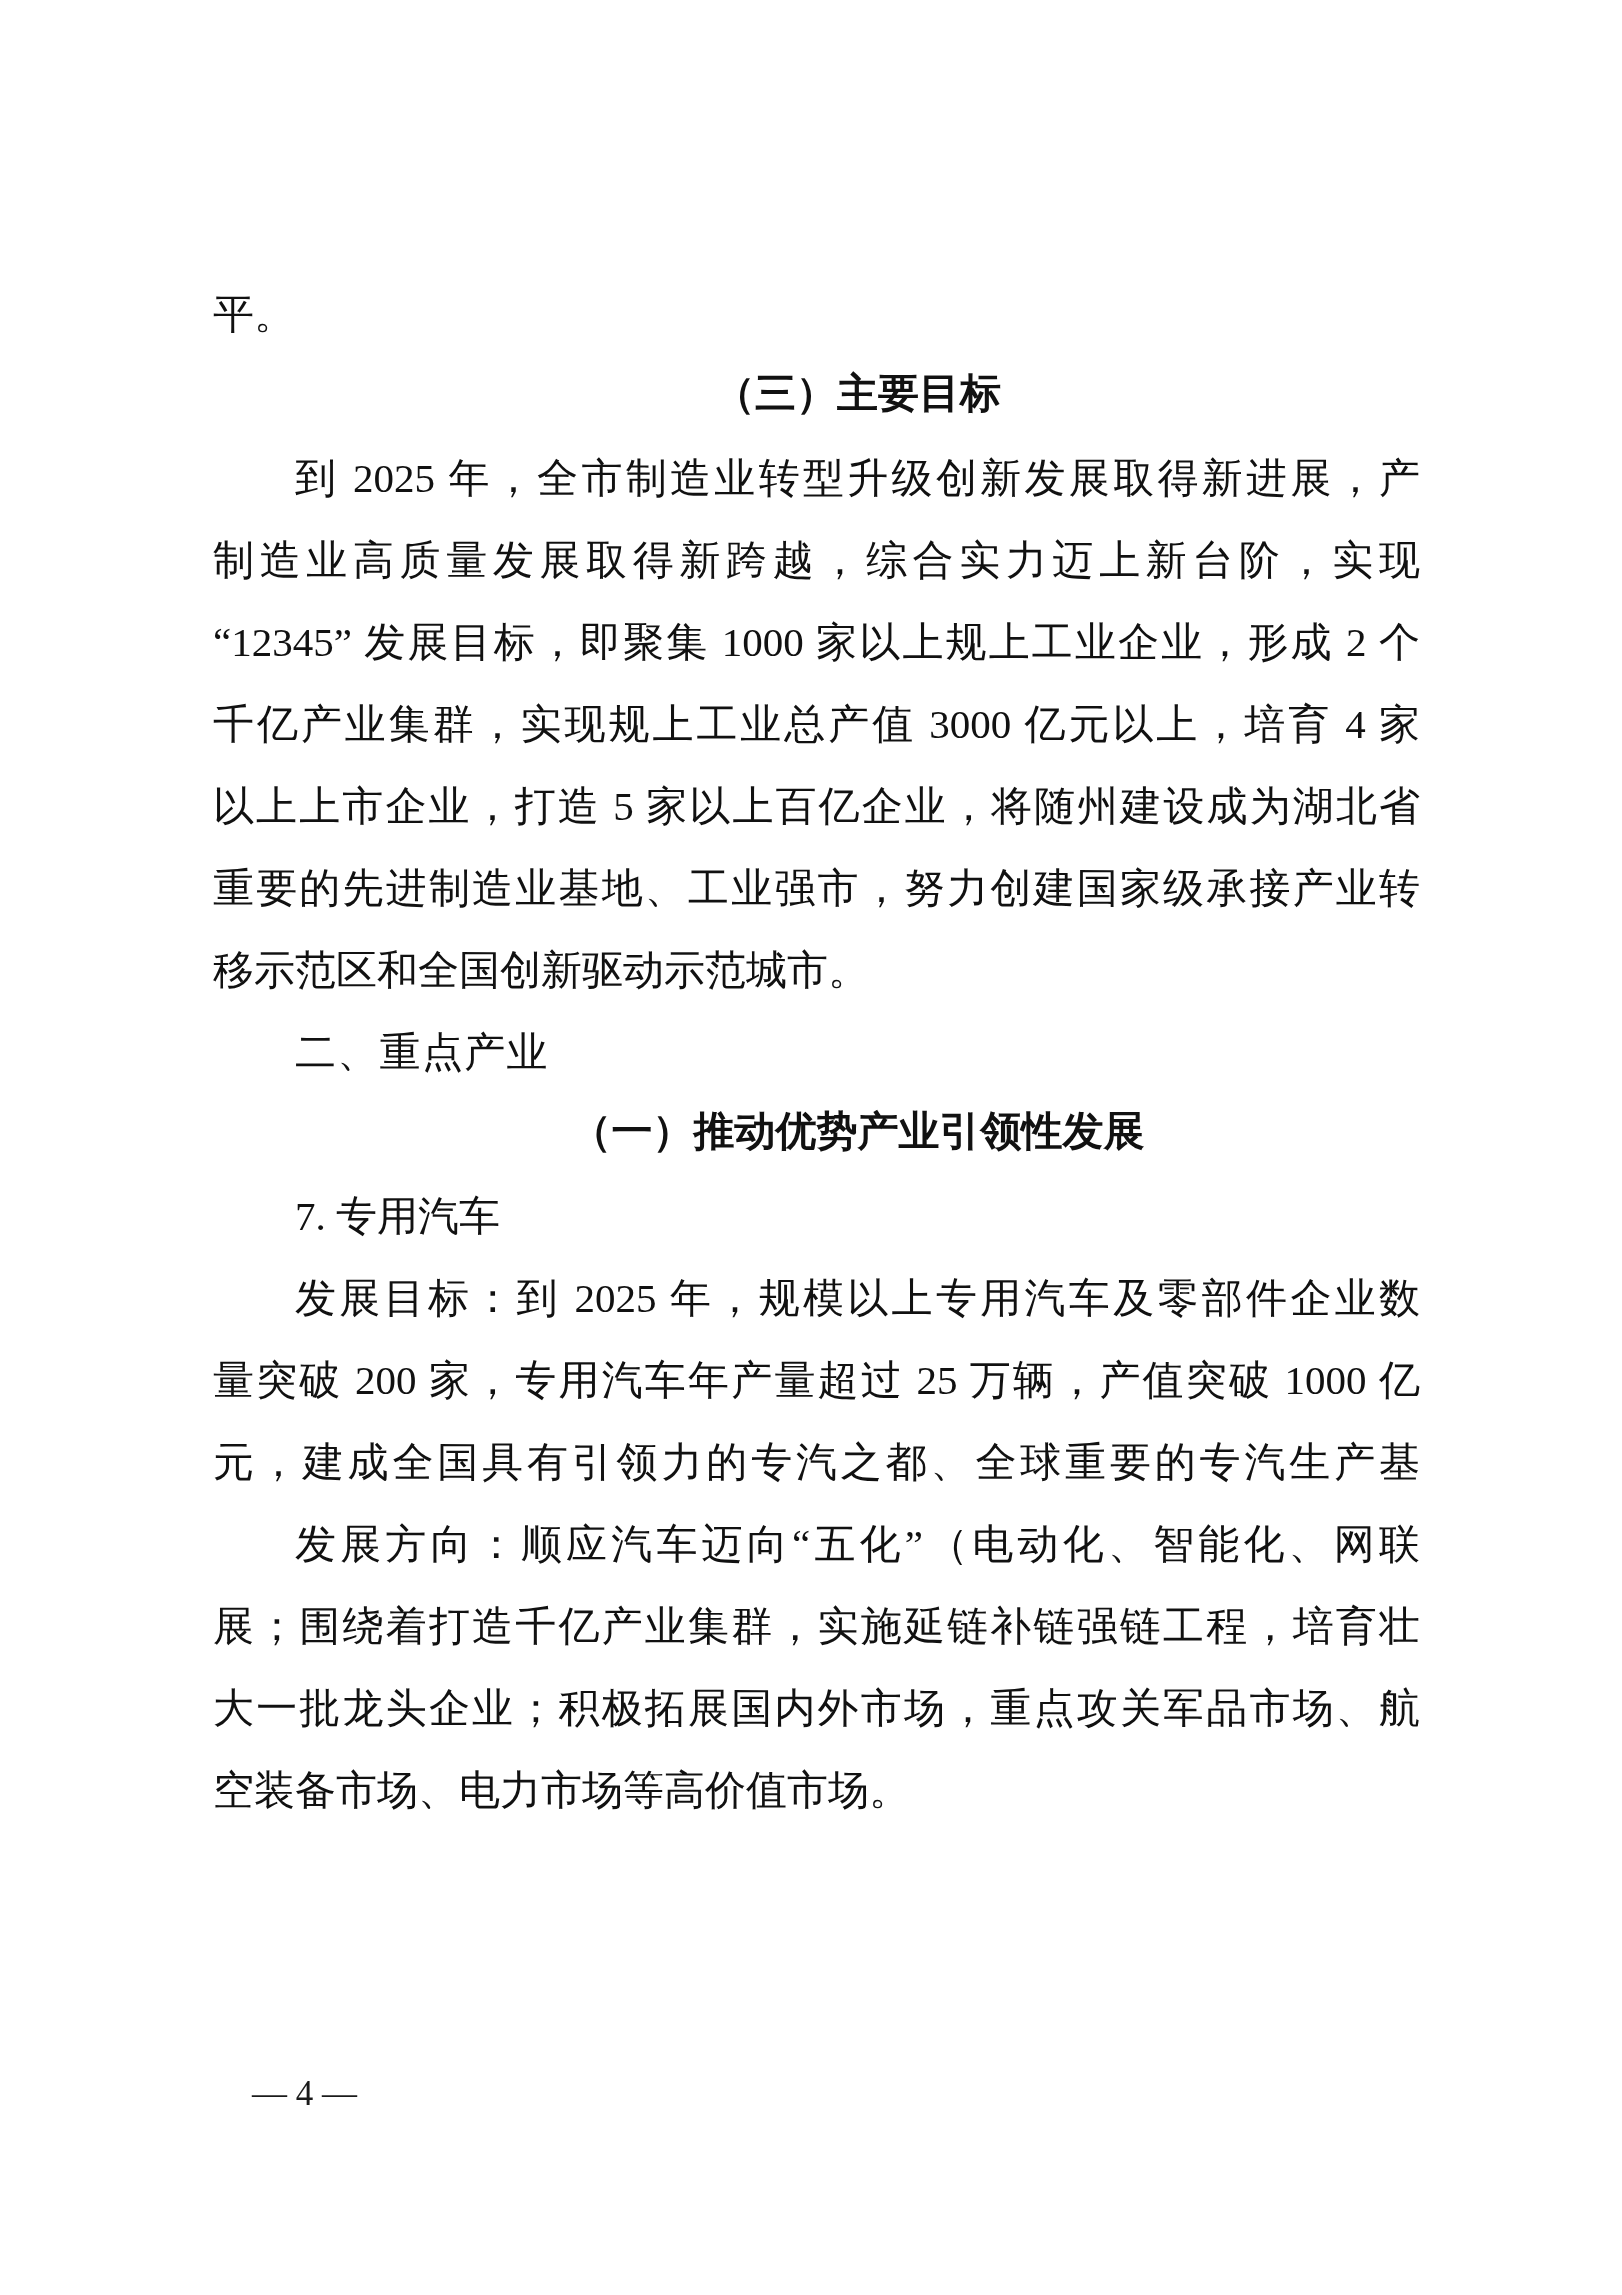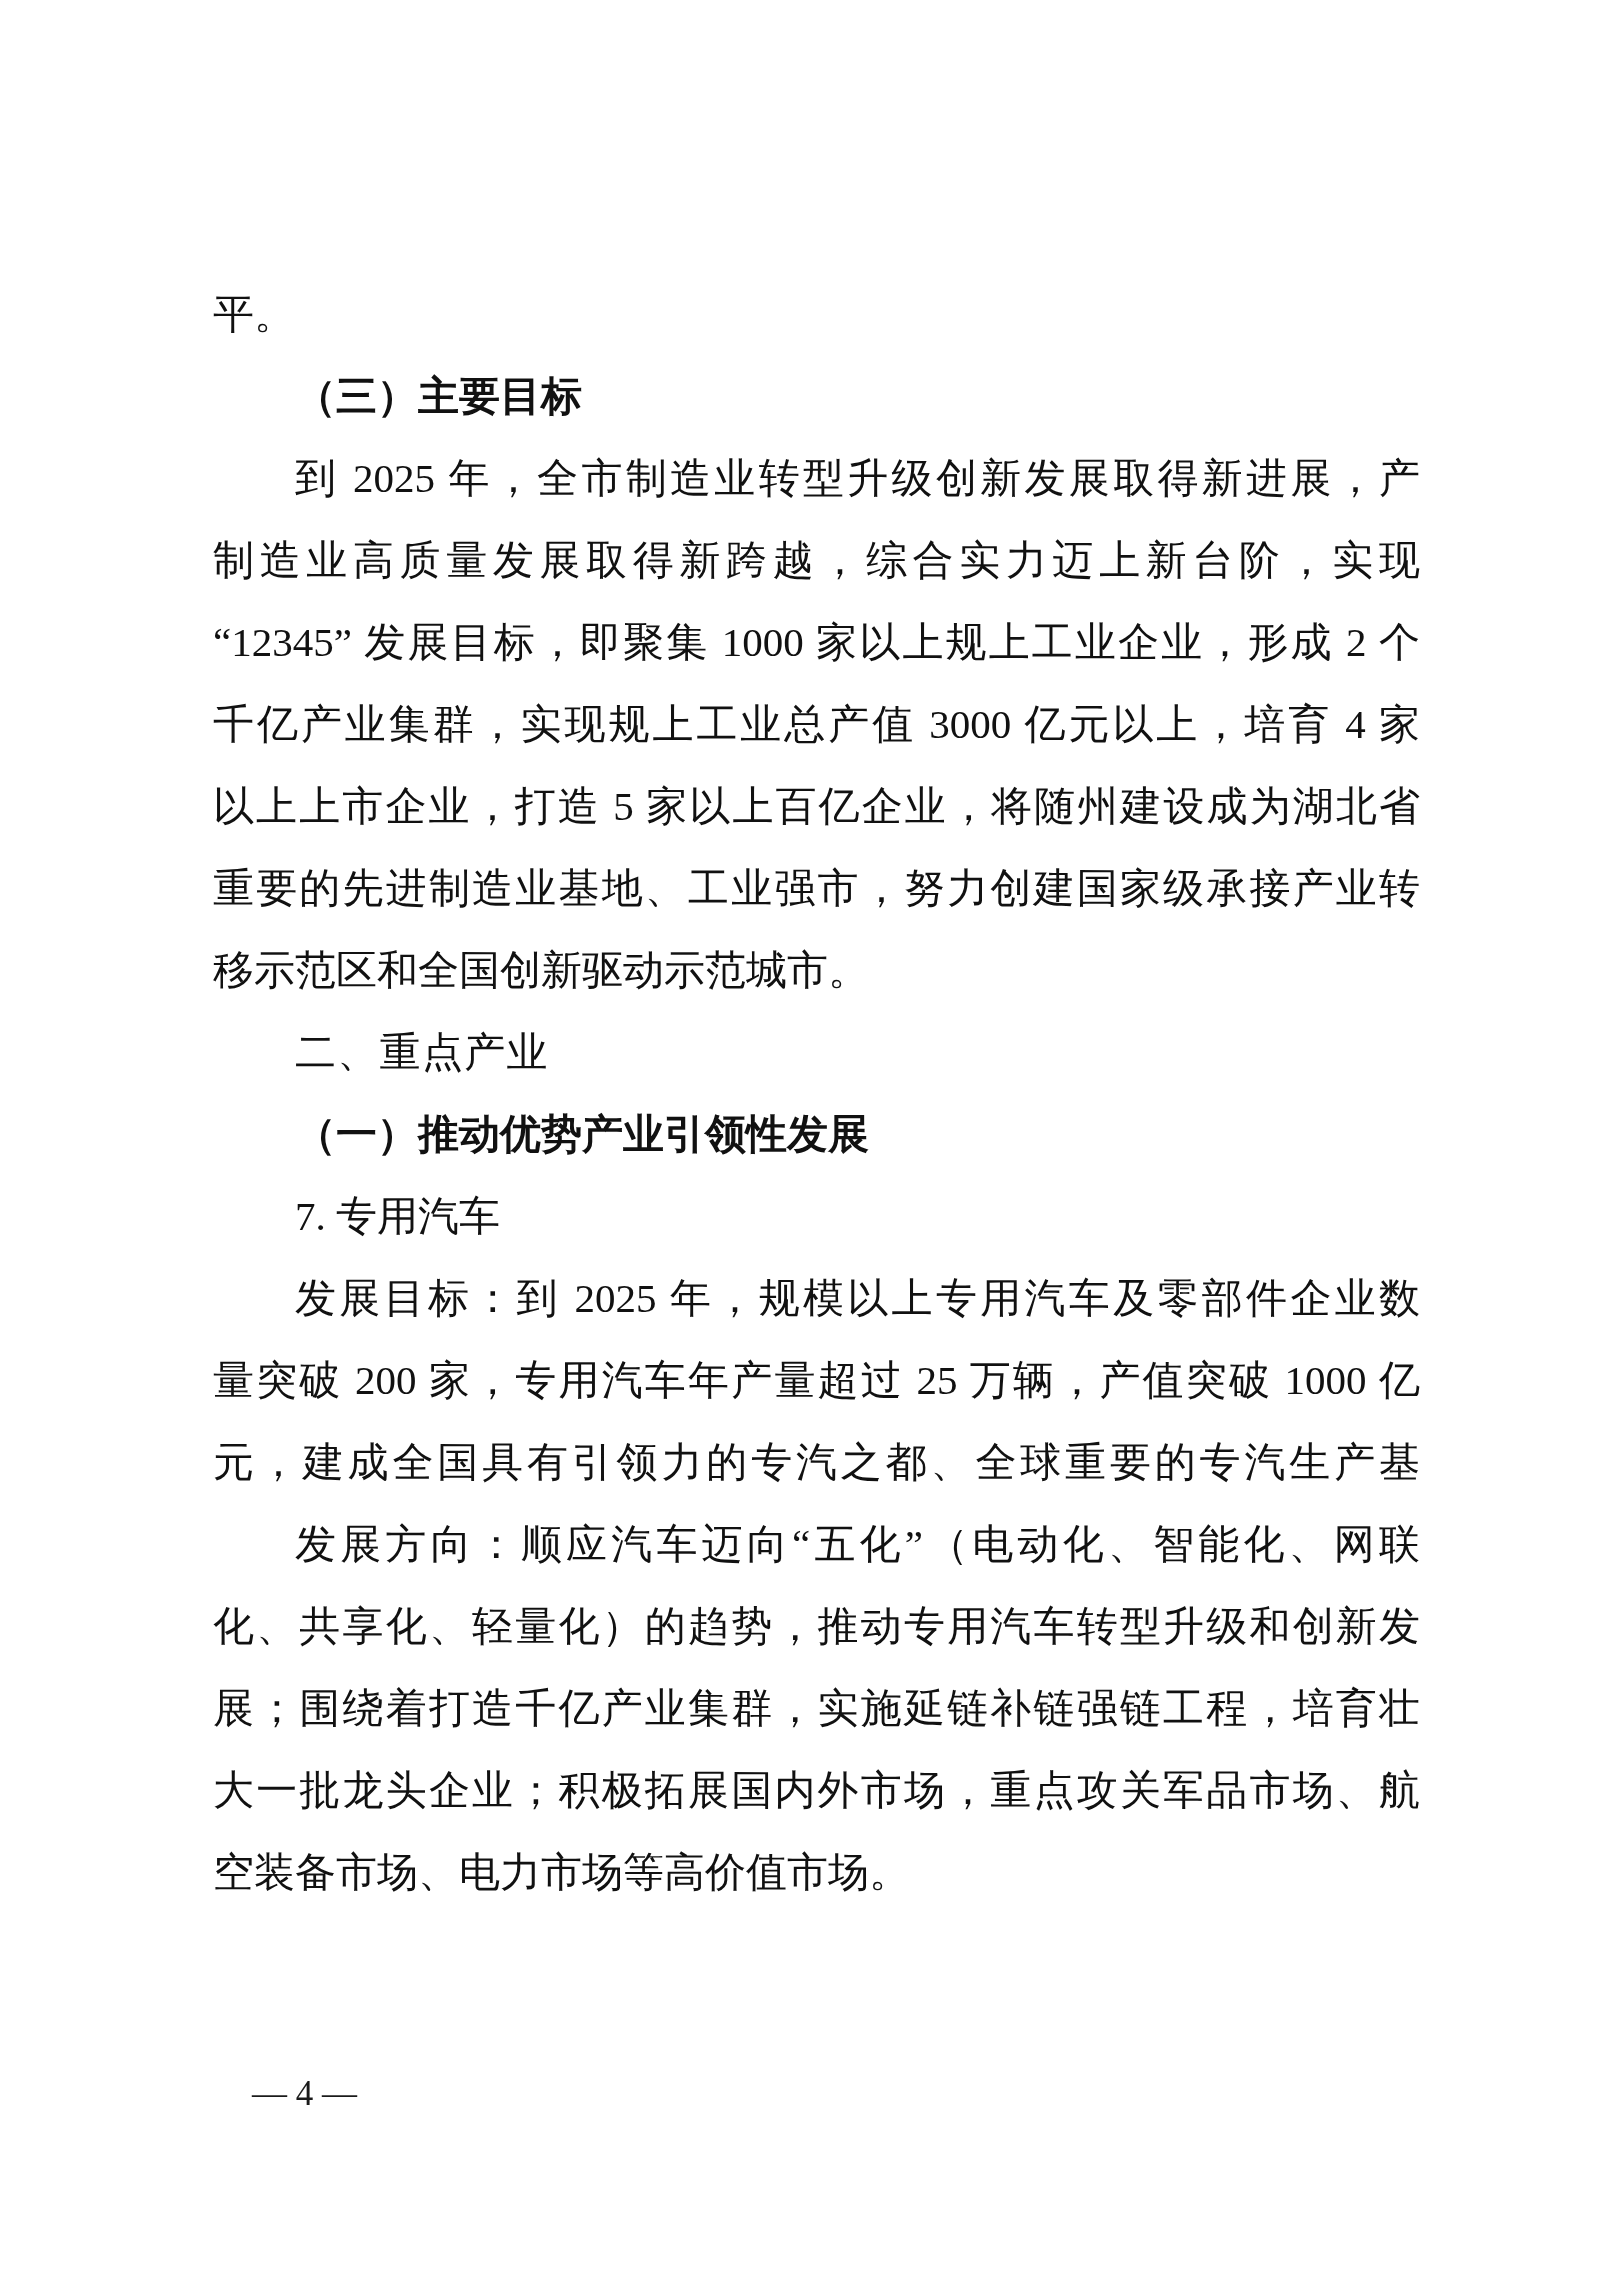--- a/index.html
+++ b/index.html
@@ -34,21 +34,22 @@
     white-space: normal;
     text-align: justify;
     text-align-last: justify;
     word-break: break-all;
   }
   .l-indent {
     padding-left: 82px;
   }
   .h-kaiti {
     font-weight: bold;
-    font-family: Liberation Sans, sans-serif;
+    font-family: Liberation Mono, monospace;
+    text-align: center;
   }
   .h-heiti {
     font-weight: normal;
     font-family: "Liberation Sans", "DejaVu Sans", sans-serif;
     letter-spacing: 1.3px;
   }
   .page-number {
     position: absolute;
     left: 252px;
     top: 2072px;
@@ -73,20 +74,19 @@
     <div class="line l-justify">以上上市企业，打造 5 家以上百亿企业，将随州建设成为湖北省</div>
     <div class="line l-justify">重要的先进制造业基地、工业强市，努力创建国家级承接产业转</div>
     <div class="line">移示范区和全国创新驱动示范城市。</div>
     <div class="line h-heiti l-indent">二、重点产业</div>
     <div class="line h-kaiti l-indent">（一）推动优势产业引领性发展</div>
     <div class="line l-indent">7. 专用汽车</div>
     <div class="line l-justify l-indent">发展目标：到 2025 年，规模以上专用汽车及零部件企业数</div>
     <div class="line l-justify">量突破 200 家，专用汽车年产量超过 25 万辆，产值突破 1000 亿</div>
     <div class="line l-justify">元，建成全国具有引领力的专汽之都、全球重要的专汽生产基</div>
     <div class="line l-justify l-indent">发展方向：顺应汽车迈向“五化”（电动化、智能化、网联</div>
-    <div class="line l-justify">化、共享化、轻量化）的趋势，推动专用汽车转型升级和创新发</div>
     <div class="line l-justify">展；围绕着打造千亿产业集群，实施延链补链强链工程，培育壮</div>
     <div class="line l-justify">大一批龙头企业；积极拓展国内外市场，重点攻关军品市场、航</div>
     <div class="line">空装备市场、电力市场等高价值市场。</div>
   </div>
   <div class="page-number">— 4 —</div>
 </div>
 
 
 </body></html>

